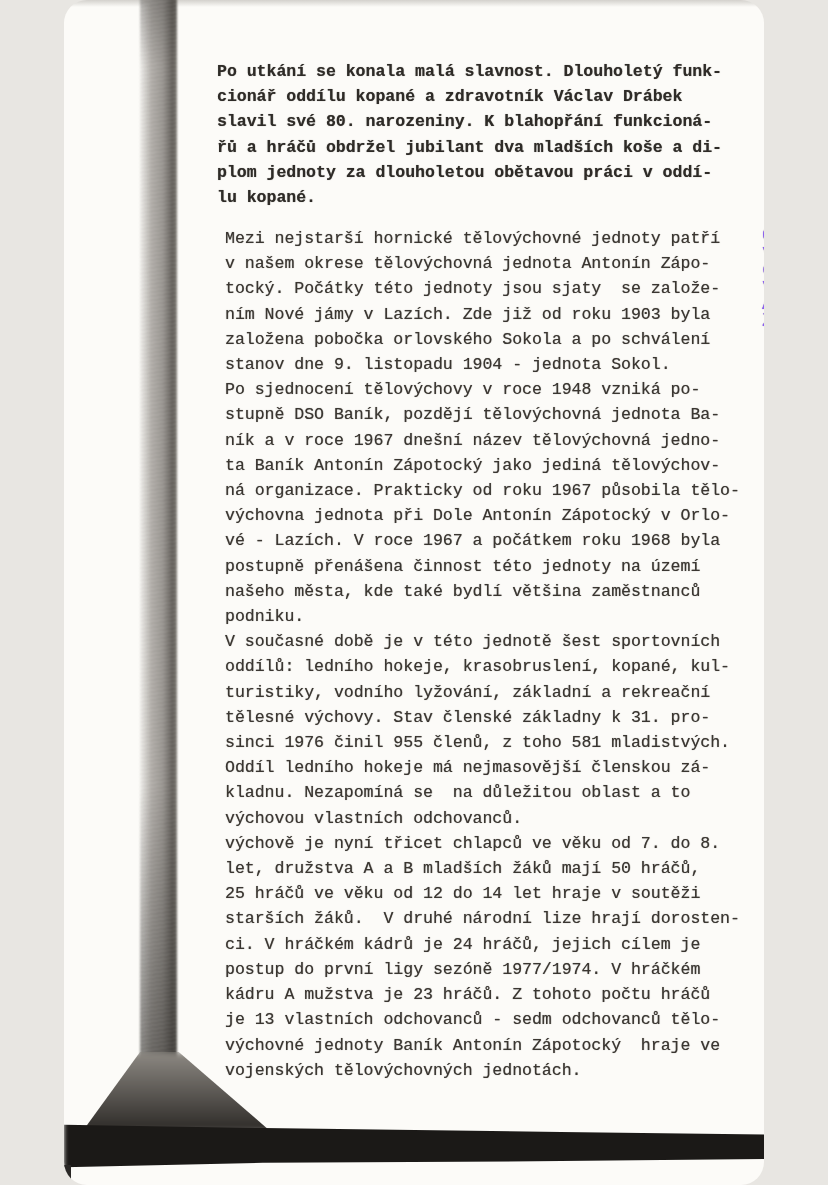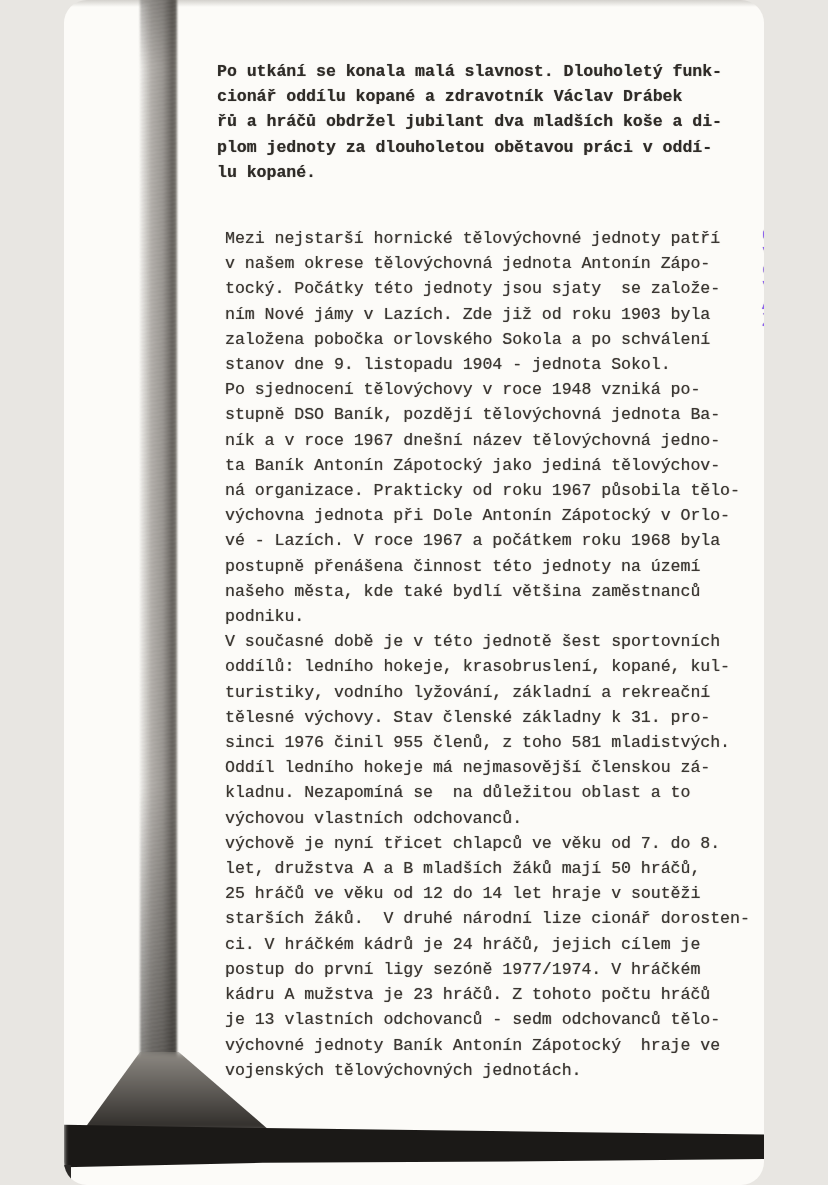--- a/index.html
+++ b/index.html
@@ -78,20 +78,21 @@
   <div class="binding"></div>
   <div class="binding-flare"></div>
   <div class="bottom-band"></div>
   <div class="corner-mark"></div>
 
   <div class="page-number">214.</div>
 
   <div class="para para1">
       <div class="tline">Po utkání se konala malá slavnost. Dlouholetý funk-</div>
       <div class="tline">cionář oddílu kopané a zdravotník Václav Drábek</div>
+      <div class="tline">slavil své 80. narozeniny. K blahopřání funkcioná-</div>
       <div class="tline">řů a hráčů obdržel jubilant dva mladších koše a di-</div>
       <div class="tline">plom jednoty za dlouholetou obětavou práci v oddí-</div>
       <div class="tline">lu kopané.</div>
     </div>
 
   <div class="para para2">
       <div class="tline">Mezi nejstarší hornické tělovýchovné jednoty patří</div>
       <div class="tline">v našem okrese tělovýchovná jednota Antonín Zápo-</div>
       <div class="tline">tocký. Počátky této jednoty jsou sjaty  se založe-</div>
       <div class="tline">ním Nové jámy v Lazích. Zde již od roku 1903 byla</div>
@@ -111,21 +112,21 @@
       <div class="tline">oddílů: ledního hokeje, krasobruslení, kopané, kul-</div>
       <div class="tline">turistiky, vodního lyžování, základní a rekreační</div>
       <div class="tline">tělesné výchovy. Stav členské základny k 31. pro-</div>
       <div class="tline">sinci 1976 činil 955 členů, z toho 581 mladistvých.</div>
       <div class="tline">Oddíl ledního hokeje má nejmasovější členskou zá-</div>
       <div class="tline">kladnu. Nezapomíná se  na důležitou oblast a to</div>
       <div class="tline">výchovou vlastních odchovanců.</div>
       <div class="tline">výchově je nyní třicet chlapců ve věku od 7. do 8.</div>
       <div class="tline">let, družstva A a B mladších žáků mají 50 hráčů,</div>
       <div class="tline">25 hráčů ve věku od 12 do 14 let hraje v soutěži</div>
-      <div class="tline">starších žáků.  V druhé národní lize cionář dorosten-</div>
+      <div class="tline">starších žáků.  V druhé národní lize hrají dorosten-</div>
       <div class="tline">ci. V hráčkém kádrů je 24 hráčů, jejich cílem je</div>
       <div class="tline">postup do první ligy sezóně 1977/1974. V hráčkém</div>
       <div class="tline">kádru A mužstva je 23 hráčů. Z tohoto počtu hráčů</div>
       <div class="tline">je 13 vlastních odchovanců - sedm odchovanců tělo-</div>
       <div class="tline">výchovné jednoty Baník Antonín Zápotocký  hraje ve</div>
       <div class="tline">vojenských tělovýchovných jednotách.</div>
     </div>
 
   <div class="margin-note">
       <div class="mline">O hokeji -</div>

